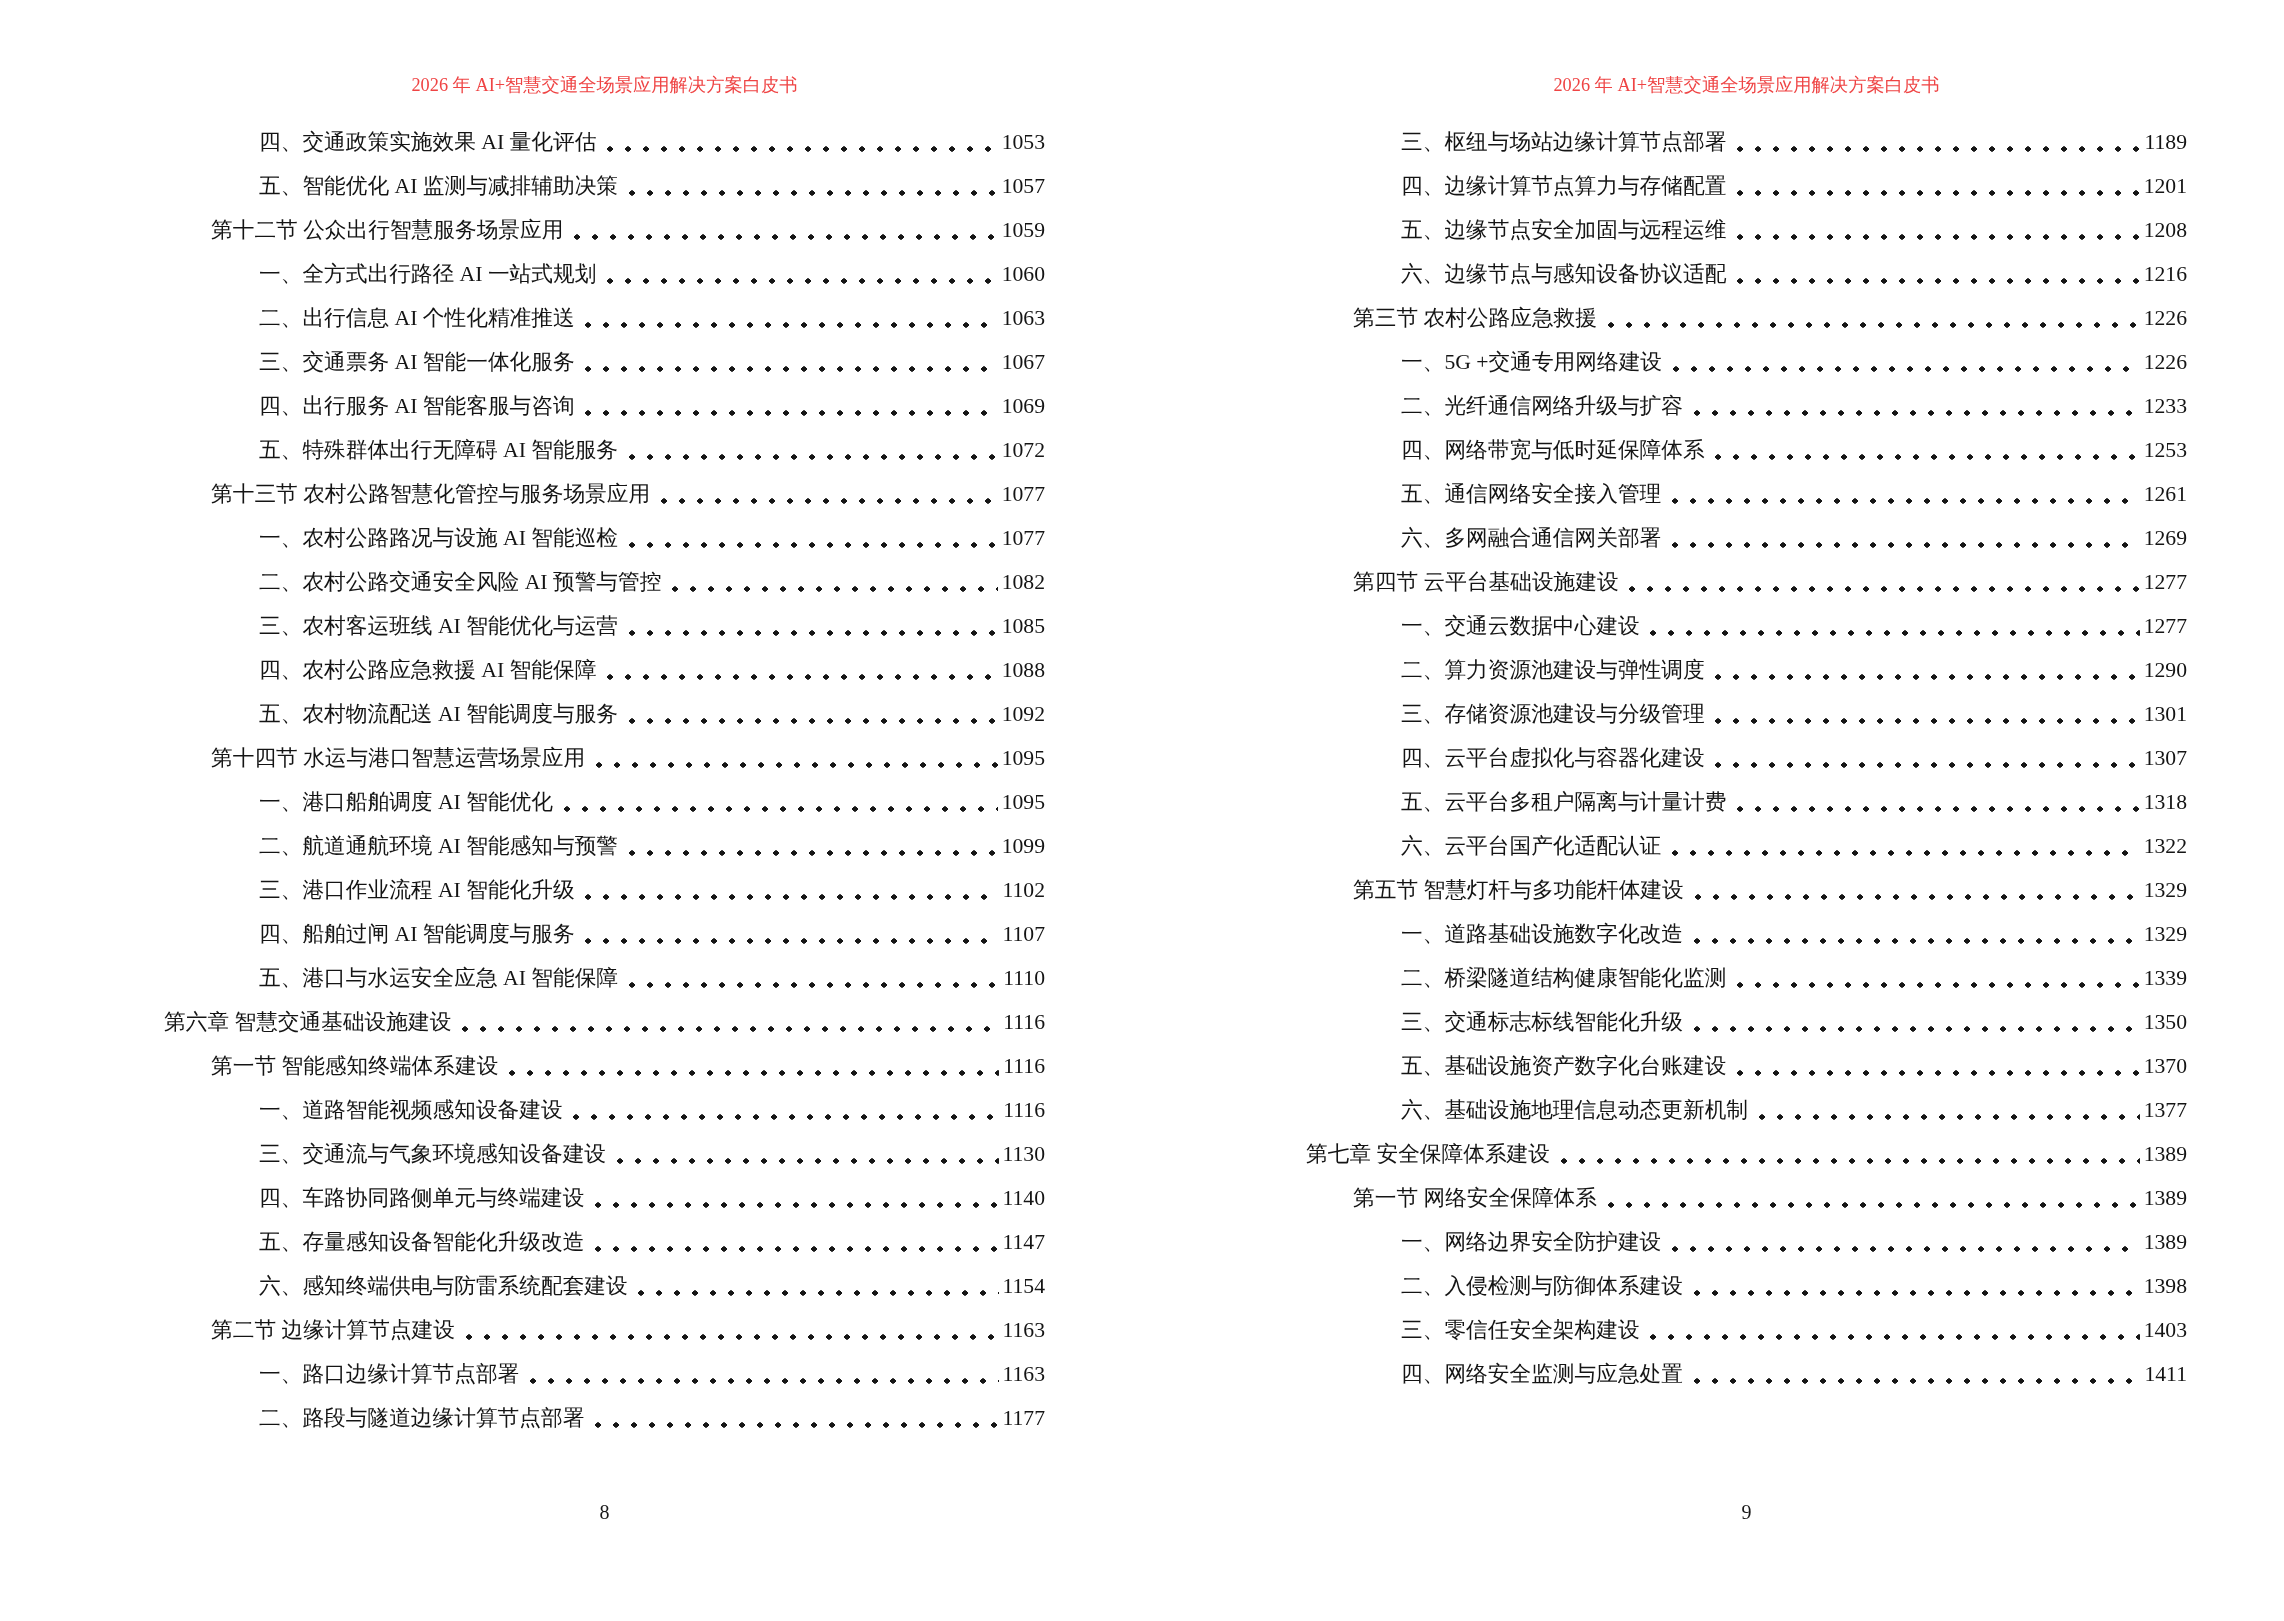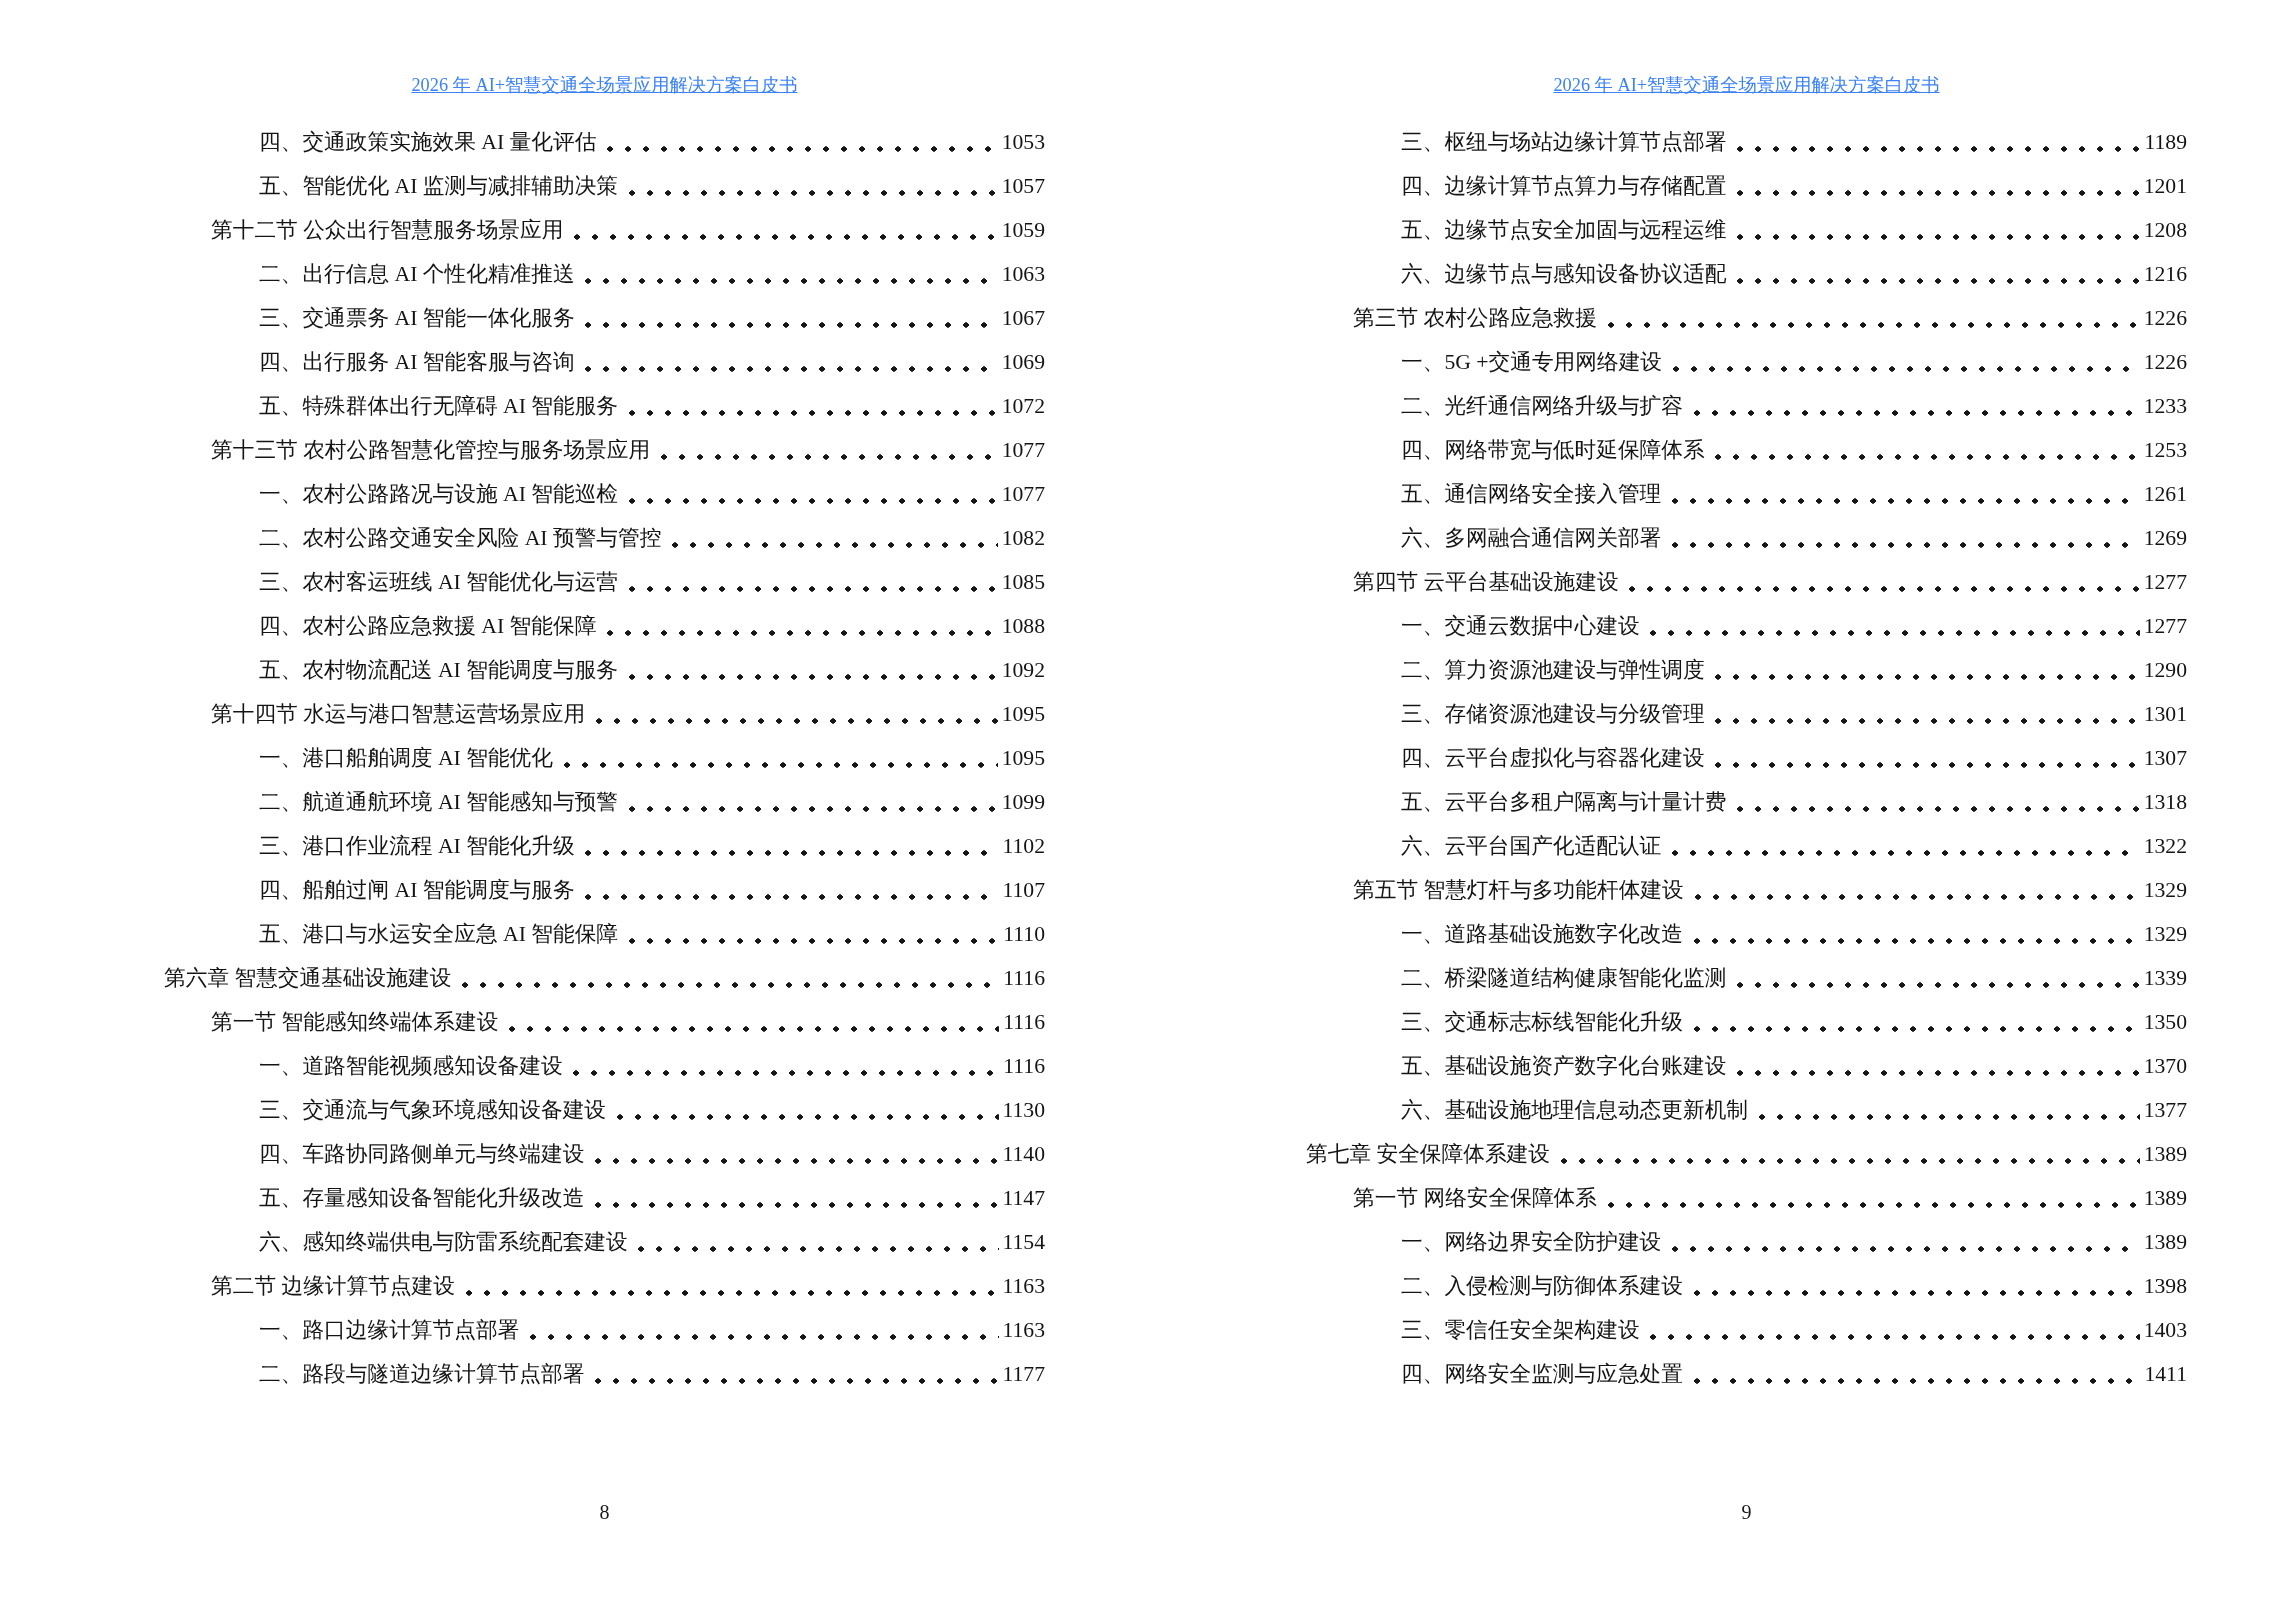--- a/index.html
+++ b/index.html
@@ -28,22 +28,21 @@
 
   .page-header {
     position: absolute;
     top: 75px;
     left: 164px;
     width: 881px;
     text-align: center;
     font-size: 18.3px;
     line-height: 1.2;
     white-space: nowrap;
-    color: #3b82f6;
-    text-decoration: underline;
+    color: #ef4444;
   }
 
   .toc {
     position: absolute;
     top: 117px;
     left: 164px;
     width: 881px;
   }
   .toc-row {
     display: flex;
@@ -98,20 +97,25 @@
     <span class="toc-title">五、智能优化 AI 监测与减排辅助决策</span>
     <span class="leader"></span>
     <span class="toc-page">1057</span>
   </div>
         <div class="toc-row lvl-1">
     <span class="toc-title">第十二节 公众出行智慧服务场景应用</span>
     <span class="leader"></span>
     <span class="toc-page">1059</span>
   </div>
         <div class="toc-row lvl-2">
+    <span class="toc-title">一、全方式出行路径 AI 一站式规划</span>
+    <span class="leader"></span>
+    <span class="toc-page">1060</span>
+  </div>
+        <div class="toc-row lvl-2">
     <span class="toc-title">二、出行信息 AI 个性化精准推送</span>
     <span class="leader"></span>
     <span class="toc-page">1063</span>
   </div>
         <div class="toc-row lvl-2">
     <span class="toc-title">三、交通票务 AI 智能一体化服务</span>
     <span class="leader"></span>
     <span class="toc-page">1067</span>
   </div>
         <div class="toc-row lvl-2">

